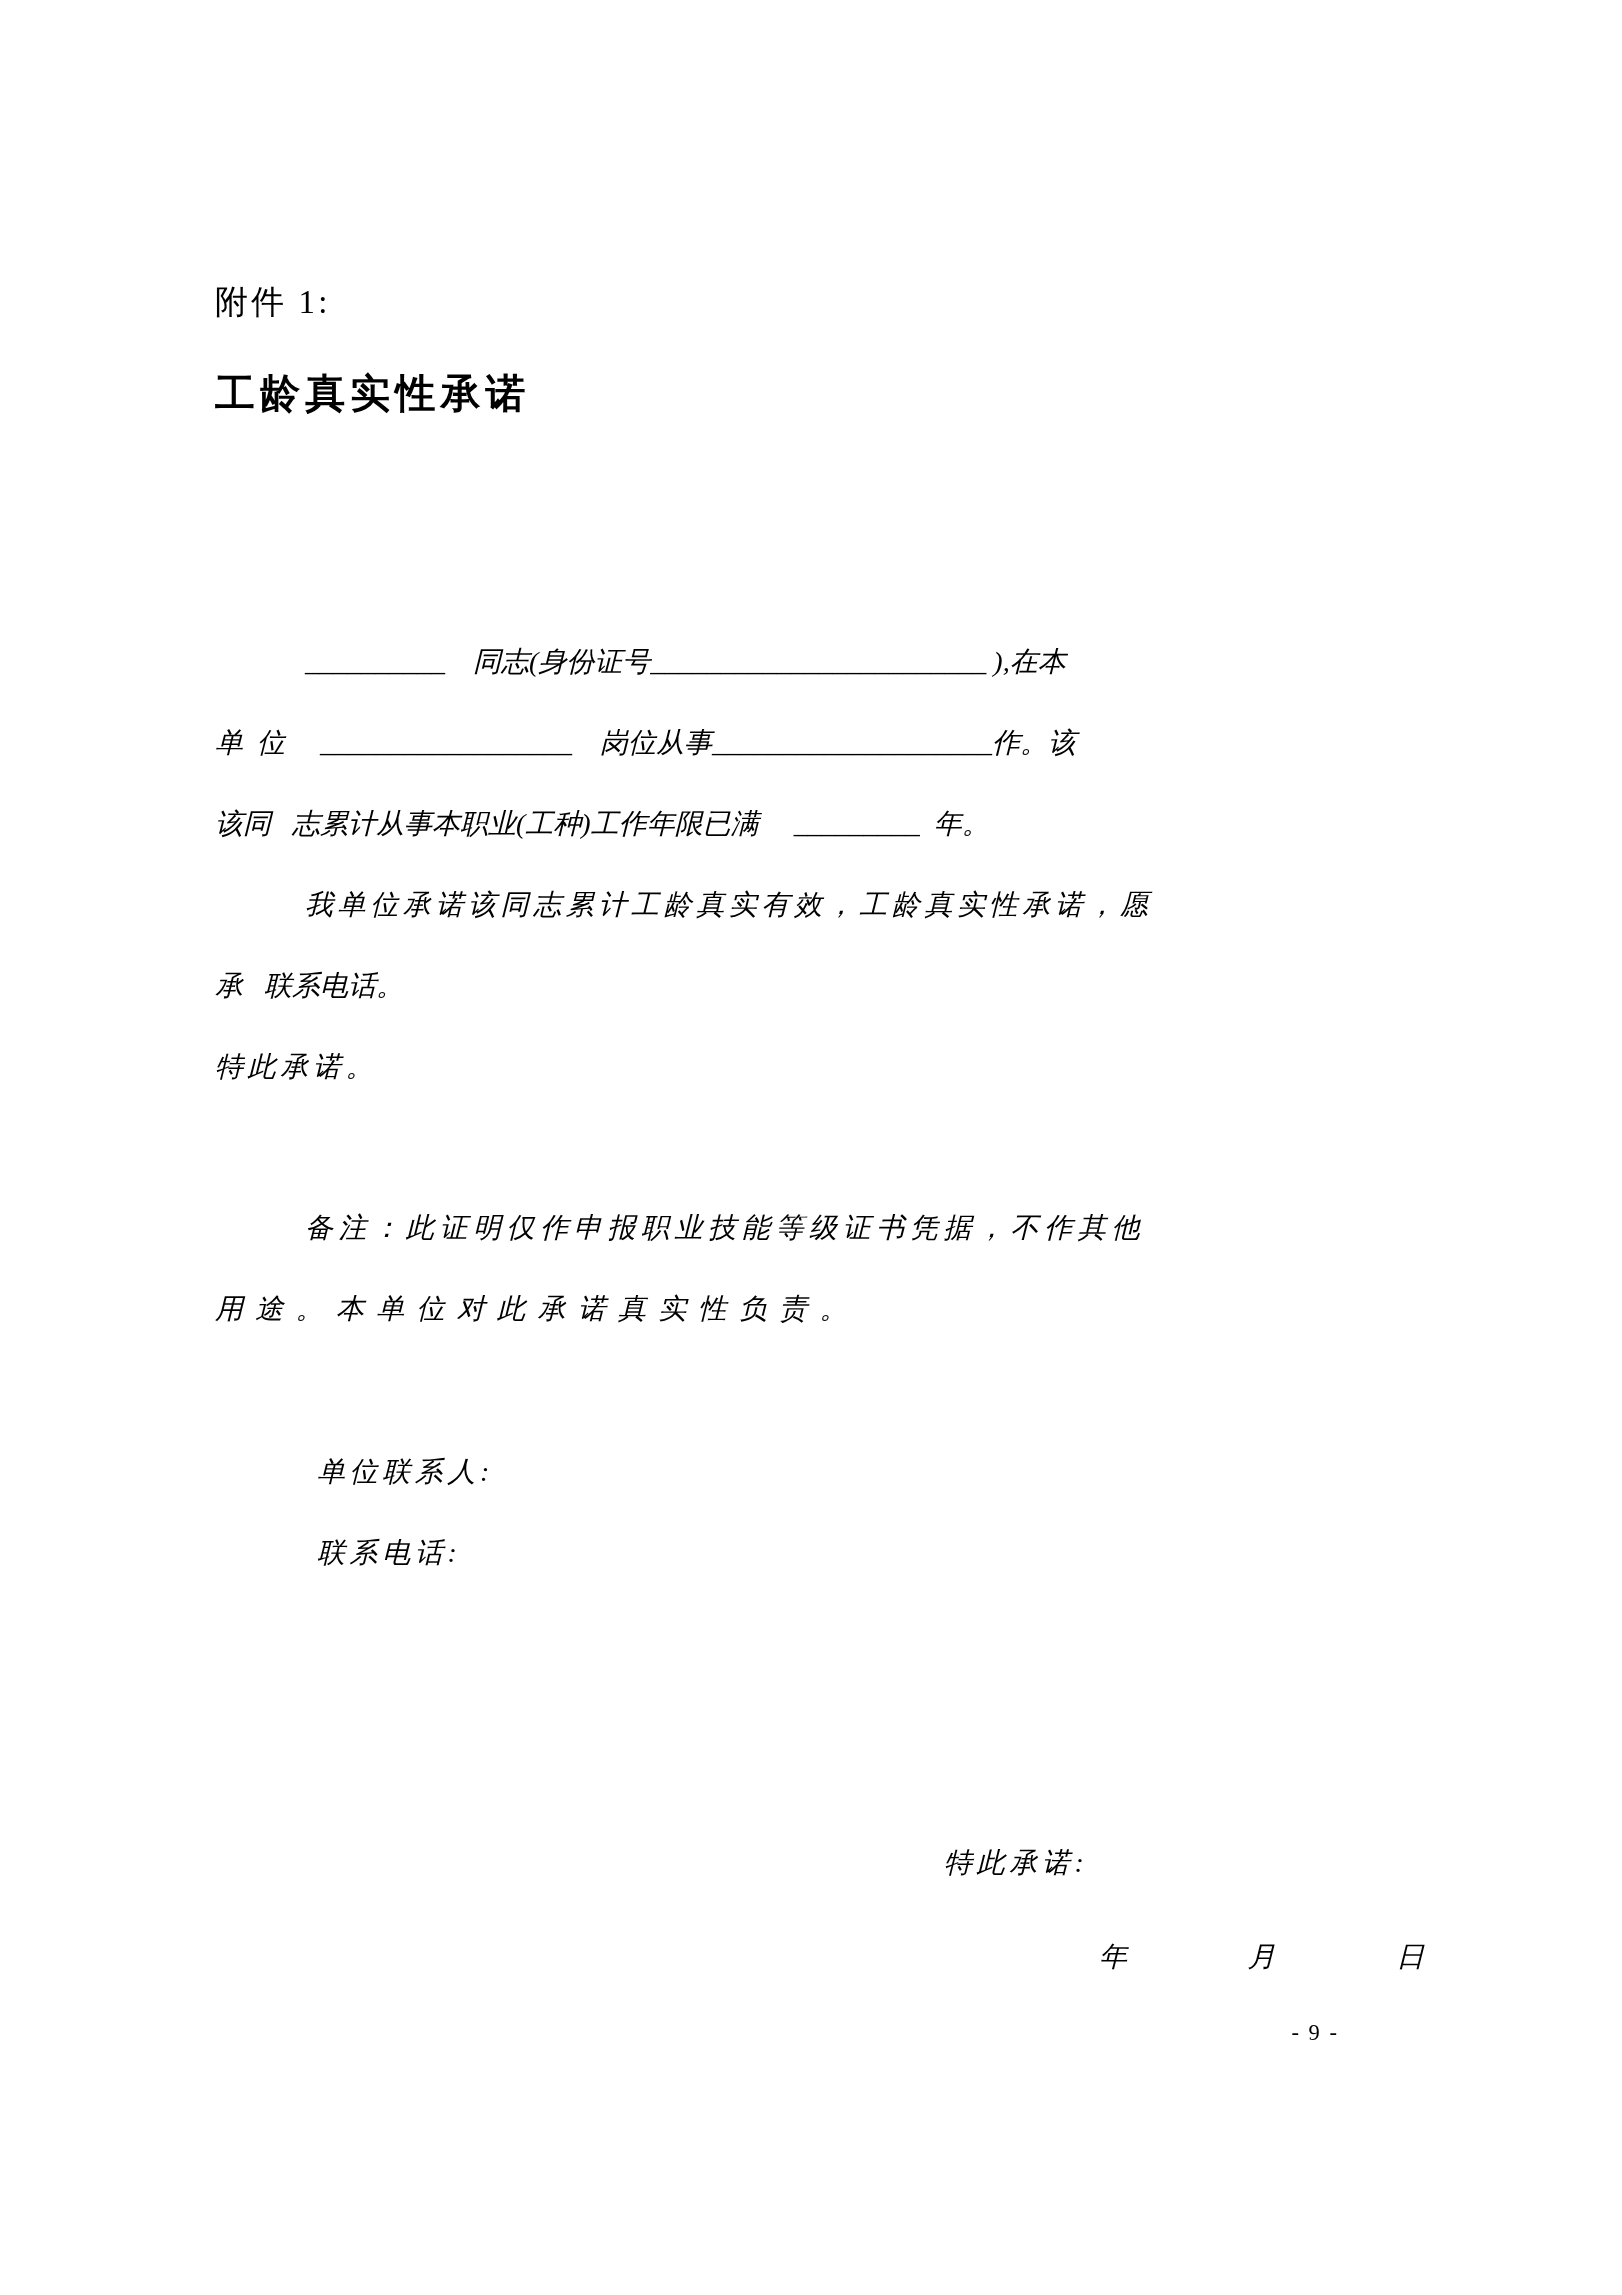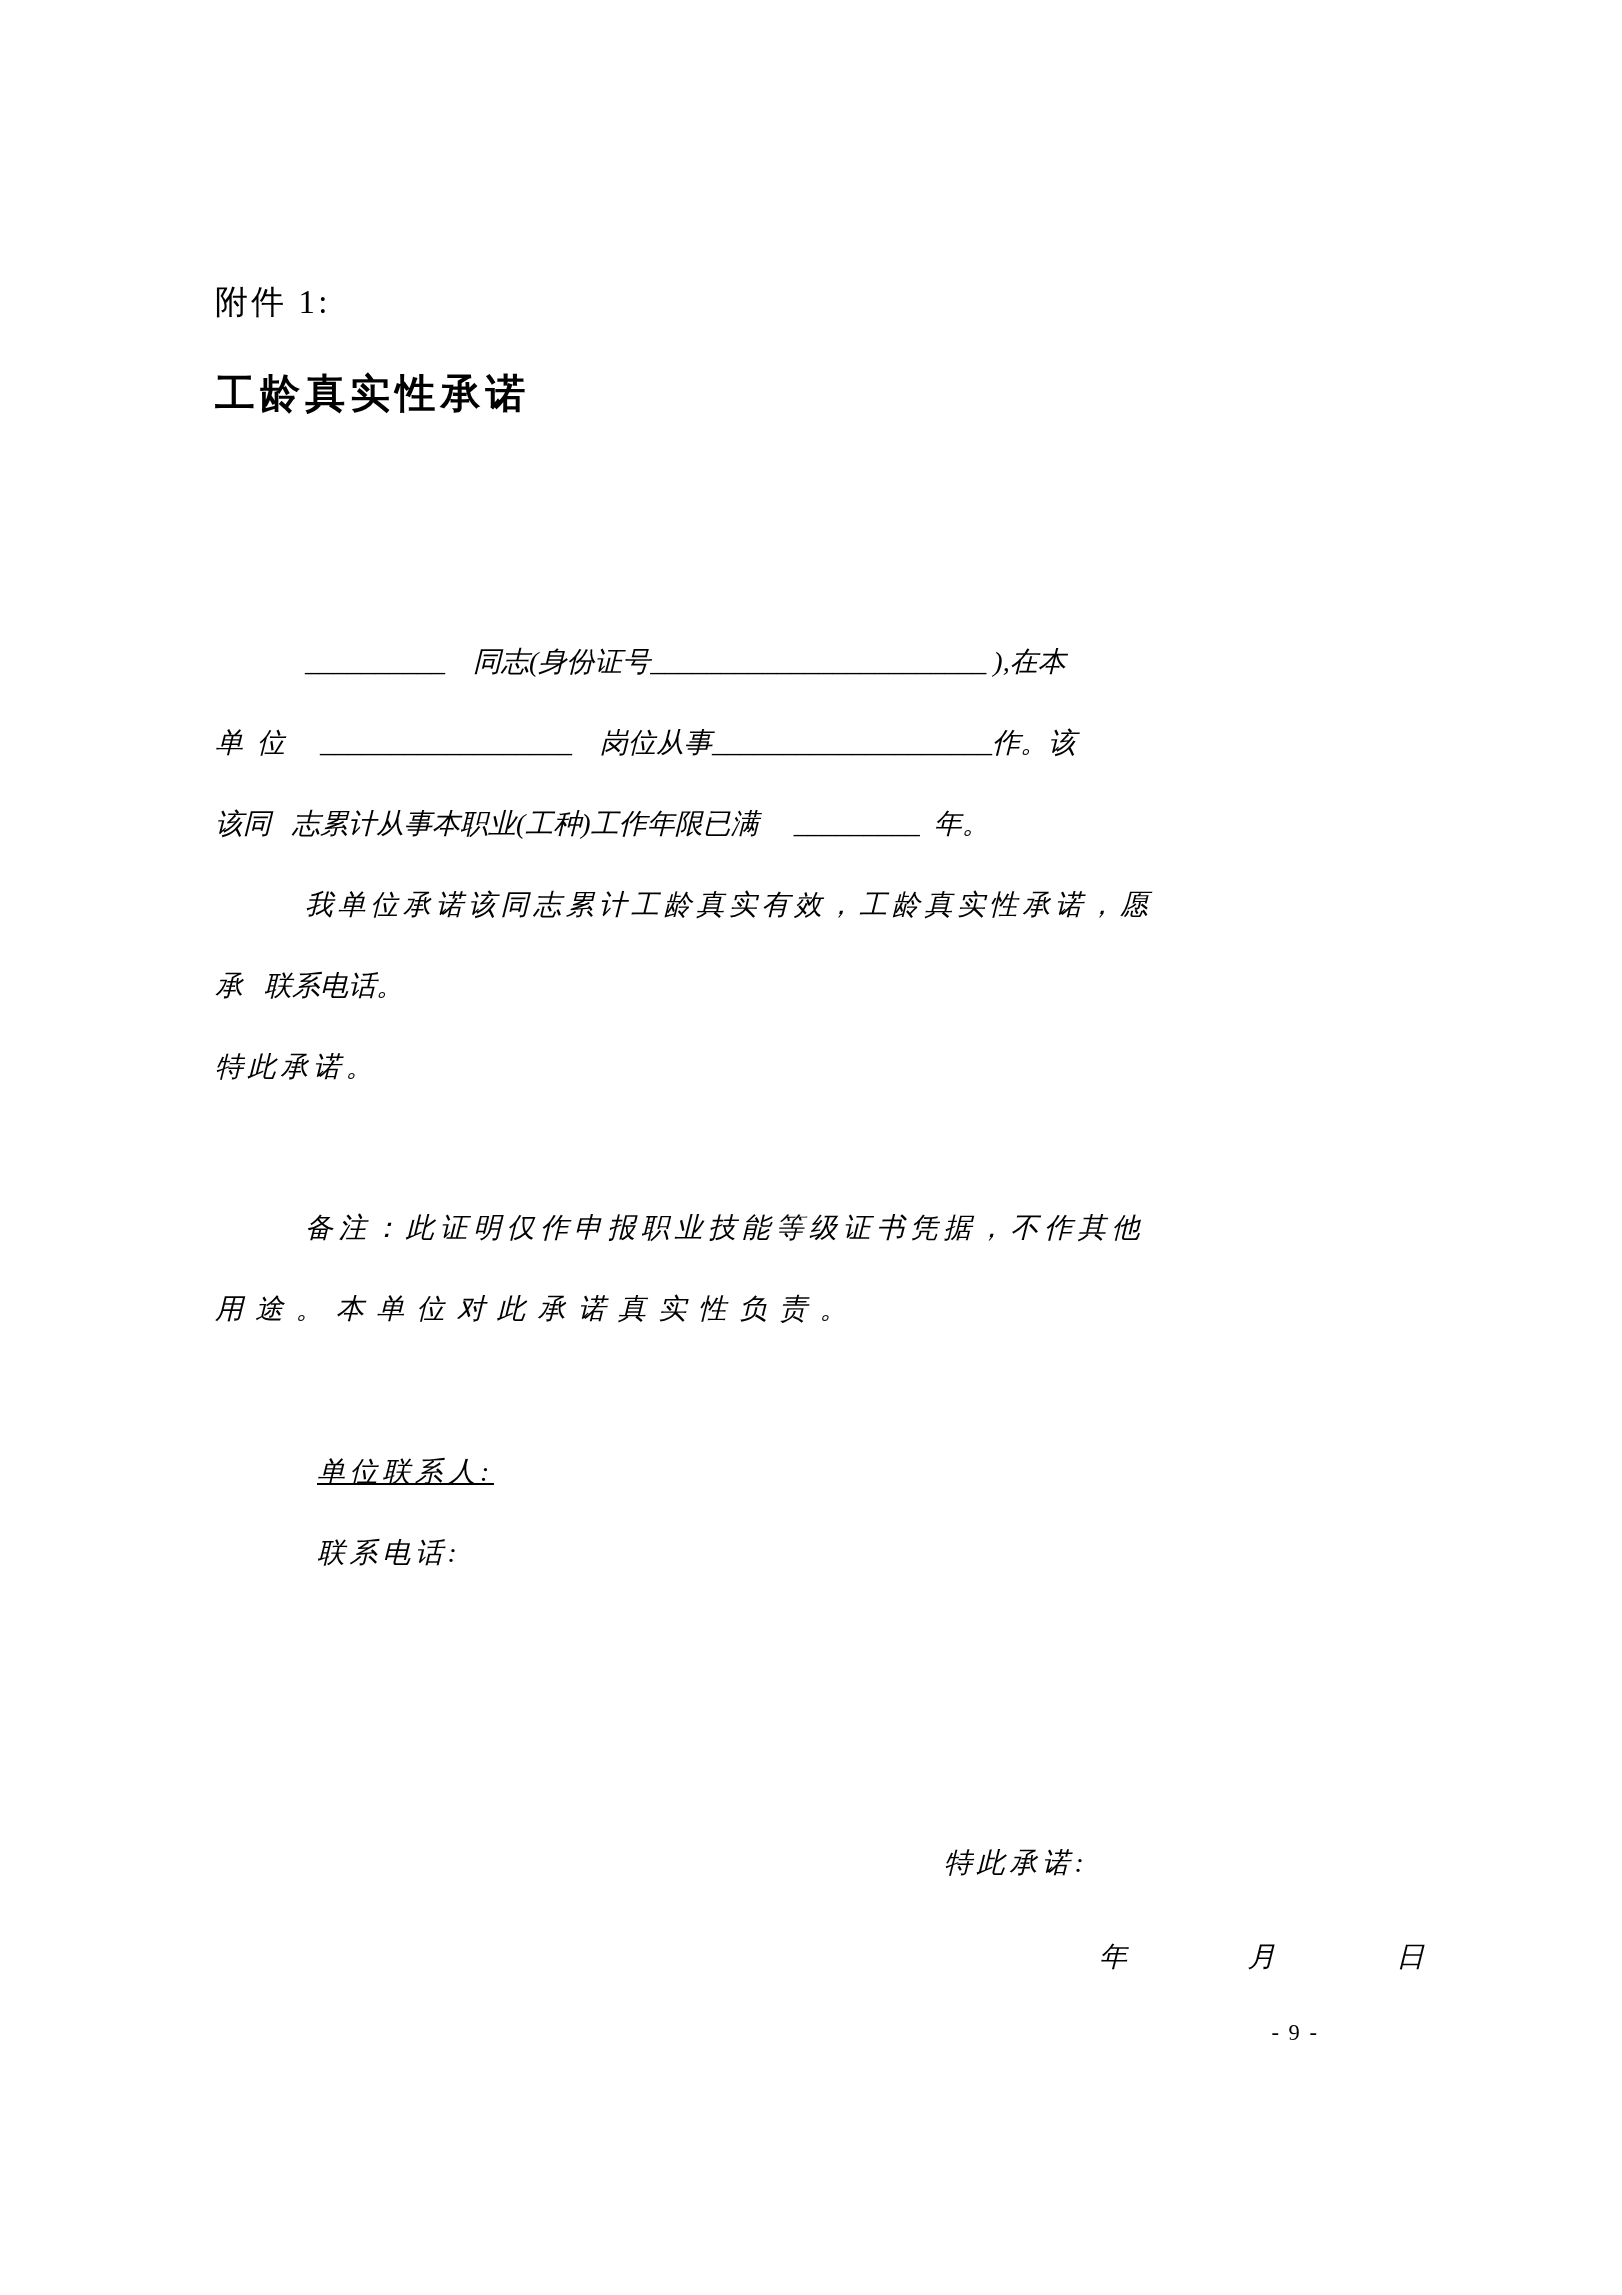--- a/index.html
+++ b/index.html
@@ -12,21 +12,21 @@
     width: 1623px;
     height: 2295px;
     background: #ffffff;
     color: #000000;
     font-family: "Liberation Serif", "DejaVu Serif", serif;
     overflow: hidden;
     box-sizing: border-box;
   }
   .content {
     padding-left: 215px;
-    padding-right: 100px;
+    padding-right: 80px;
     box-sizing: border-box;
   }
   .attachment {
     margin-top: 278px;
     font-size: 33px;
     line-height: 49px;
     font-style: normal;
     letter-spacing: 3.1px;
     white-space: pre;
   }
@@ -52,21 +52,21 @@
   .indent {
     padding-left: 90px;
   }
   .indent-contact {
     padding-left: 102px;
   }
   .ls-sm  { letter-spacing: 4.6px; }
   .ls-md  { letter-spacing: 5.6px; font-family: Liberation Serif, serif; }
   .ls-lg  { letter-spacing: 12.3px; }
   .gap-one-line   { margin-top: 80px; }
-  .gap-contact    { margin-top: 82px; text-decoration: underline; }
+  .gap-contact    { margin-top: 82px; }
   .seal-line {
     margin-top: 229px;
     padding-left: 729px;
   }
   .date-line {
     margin-top: 12.8px;
     padding-left: 884px;
   }
   .pagenum {
     margin-top: 20.4px;

